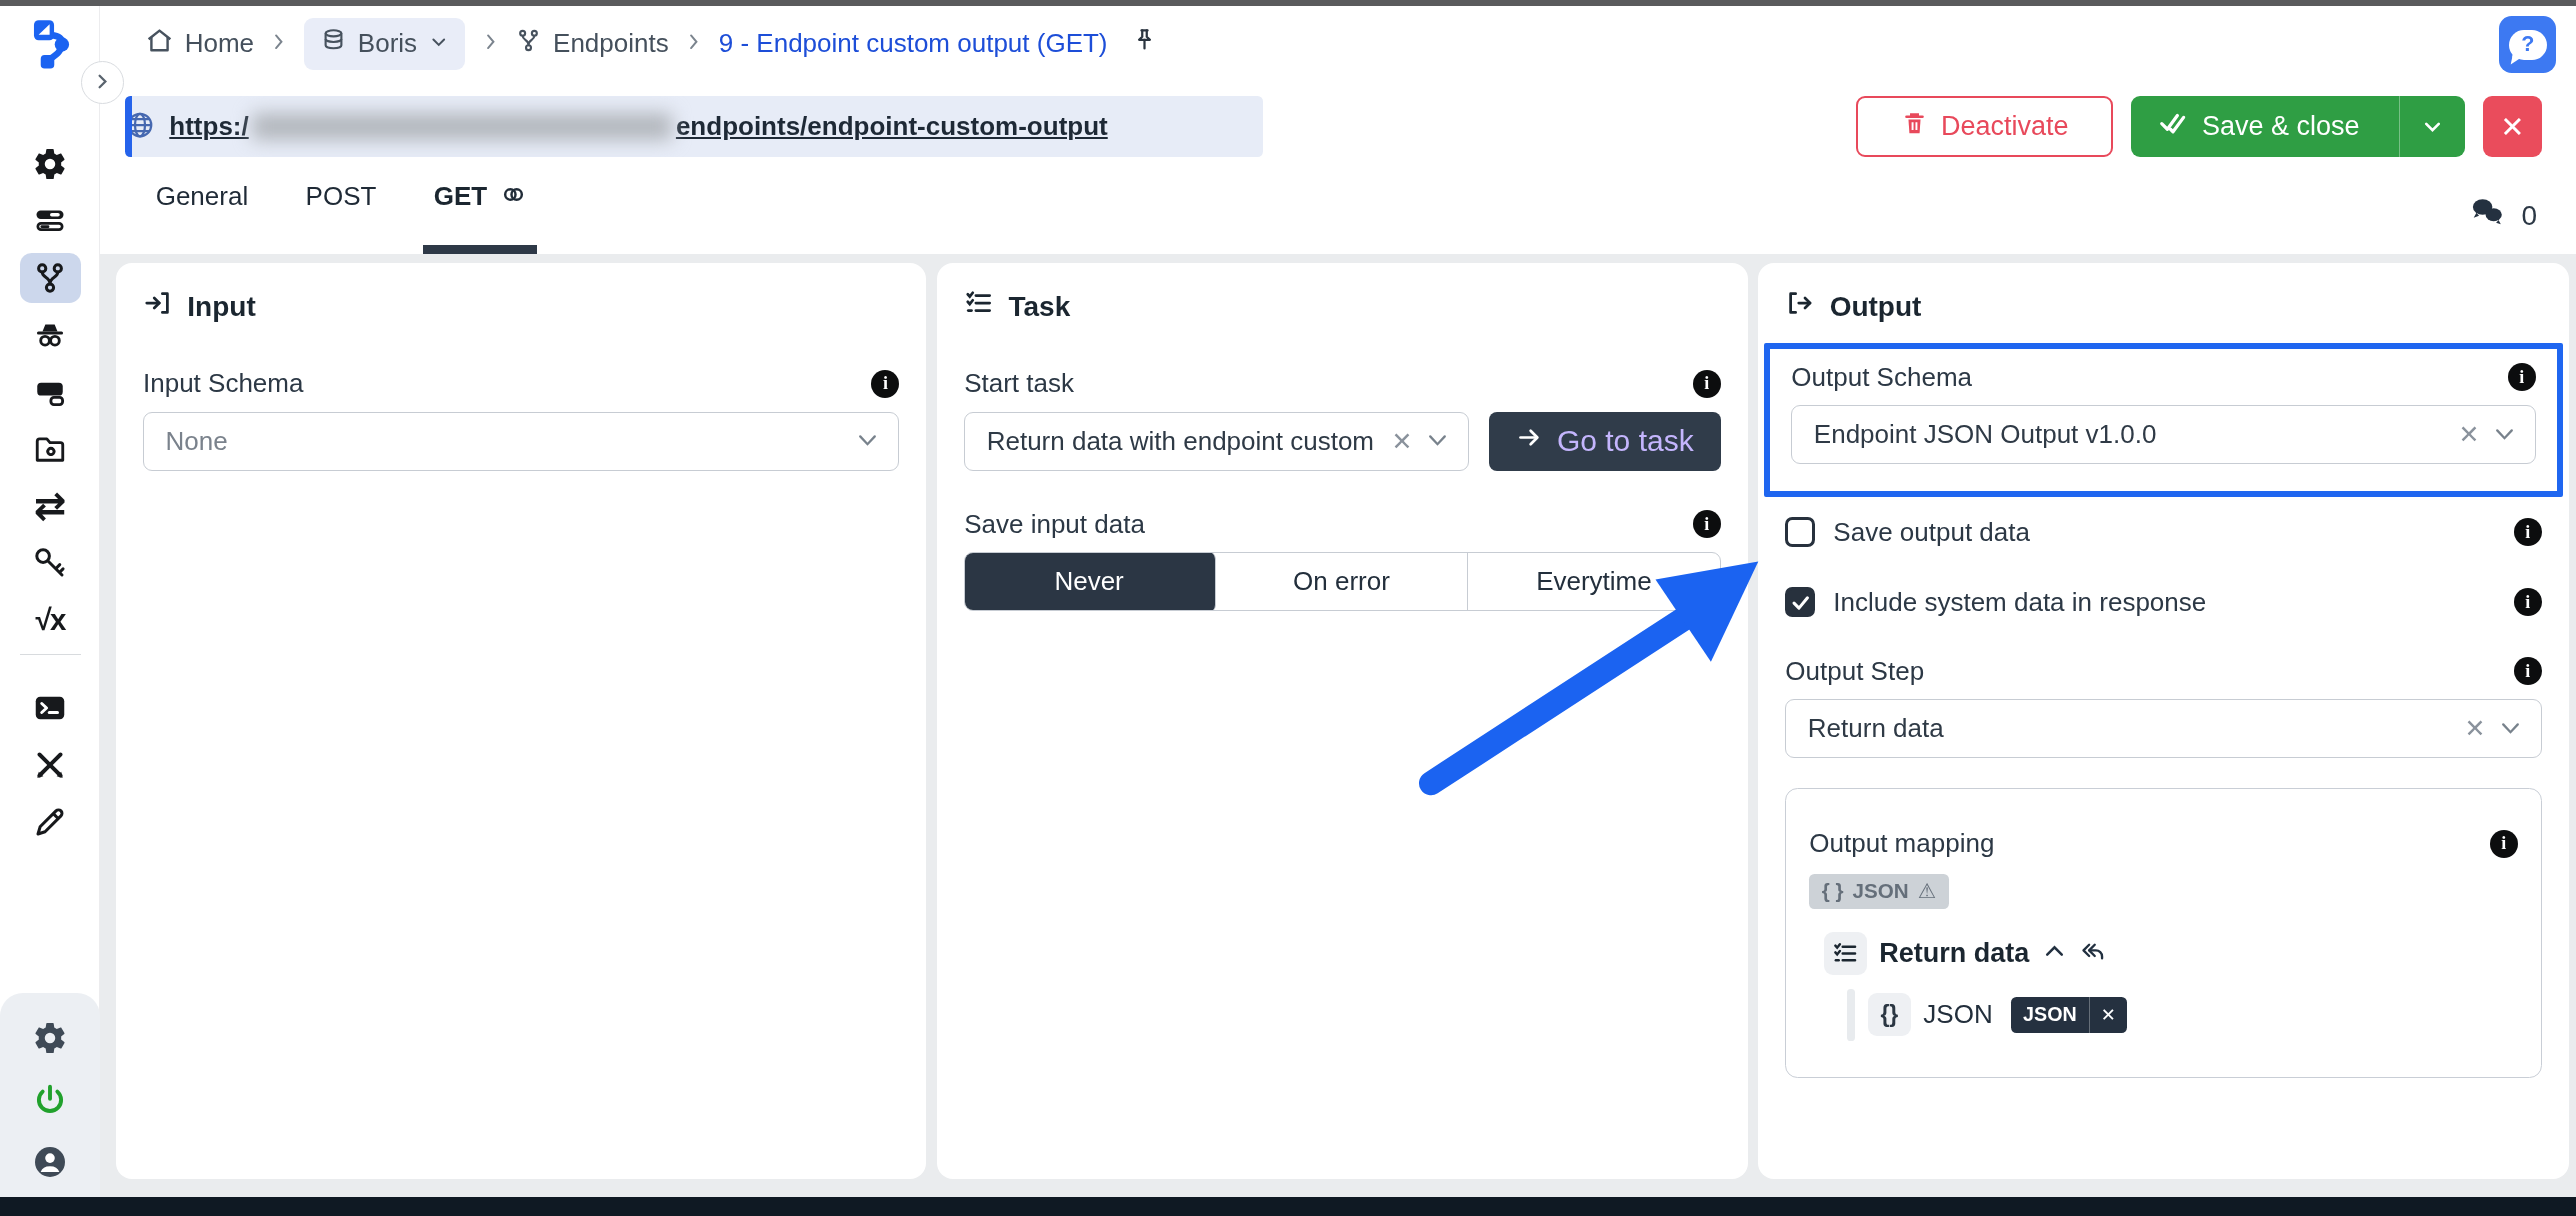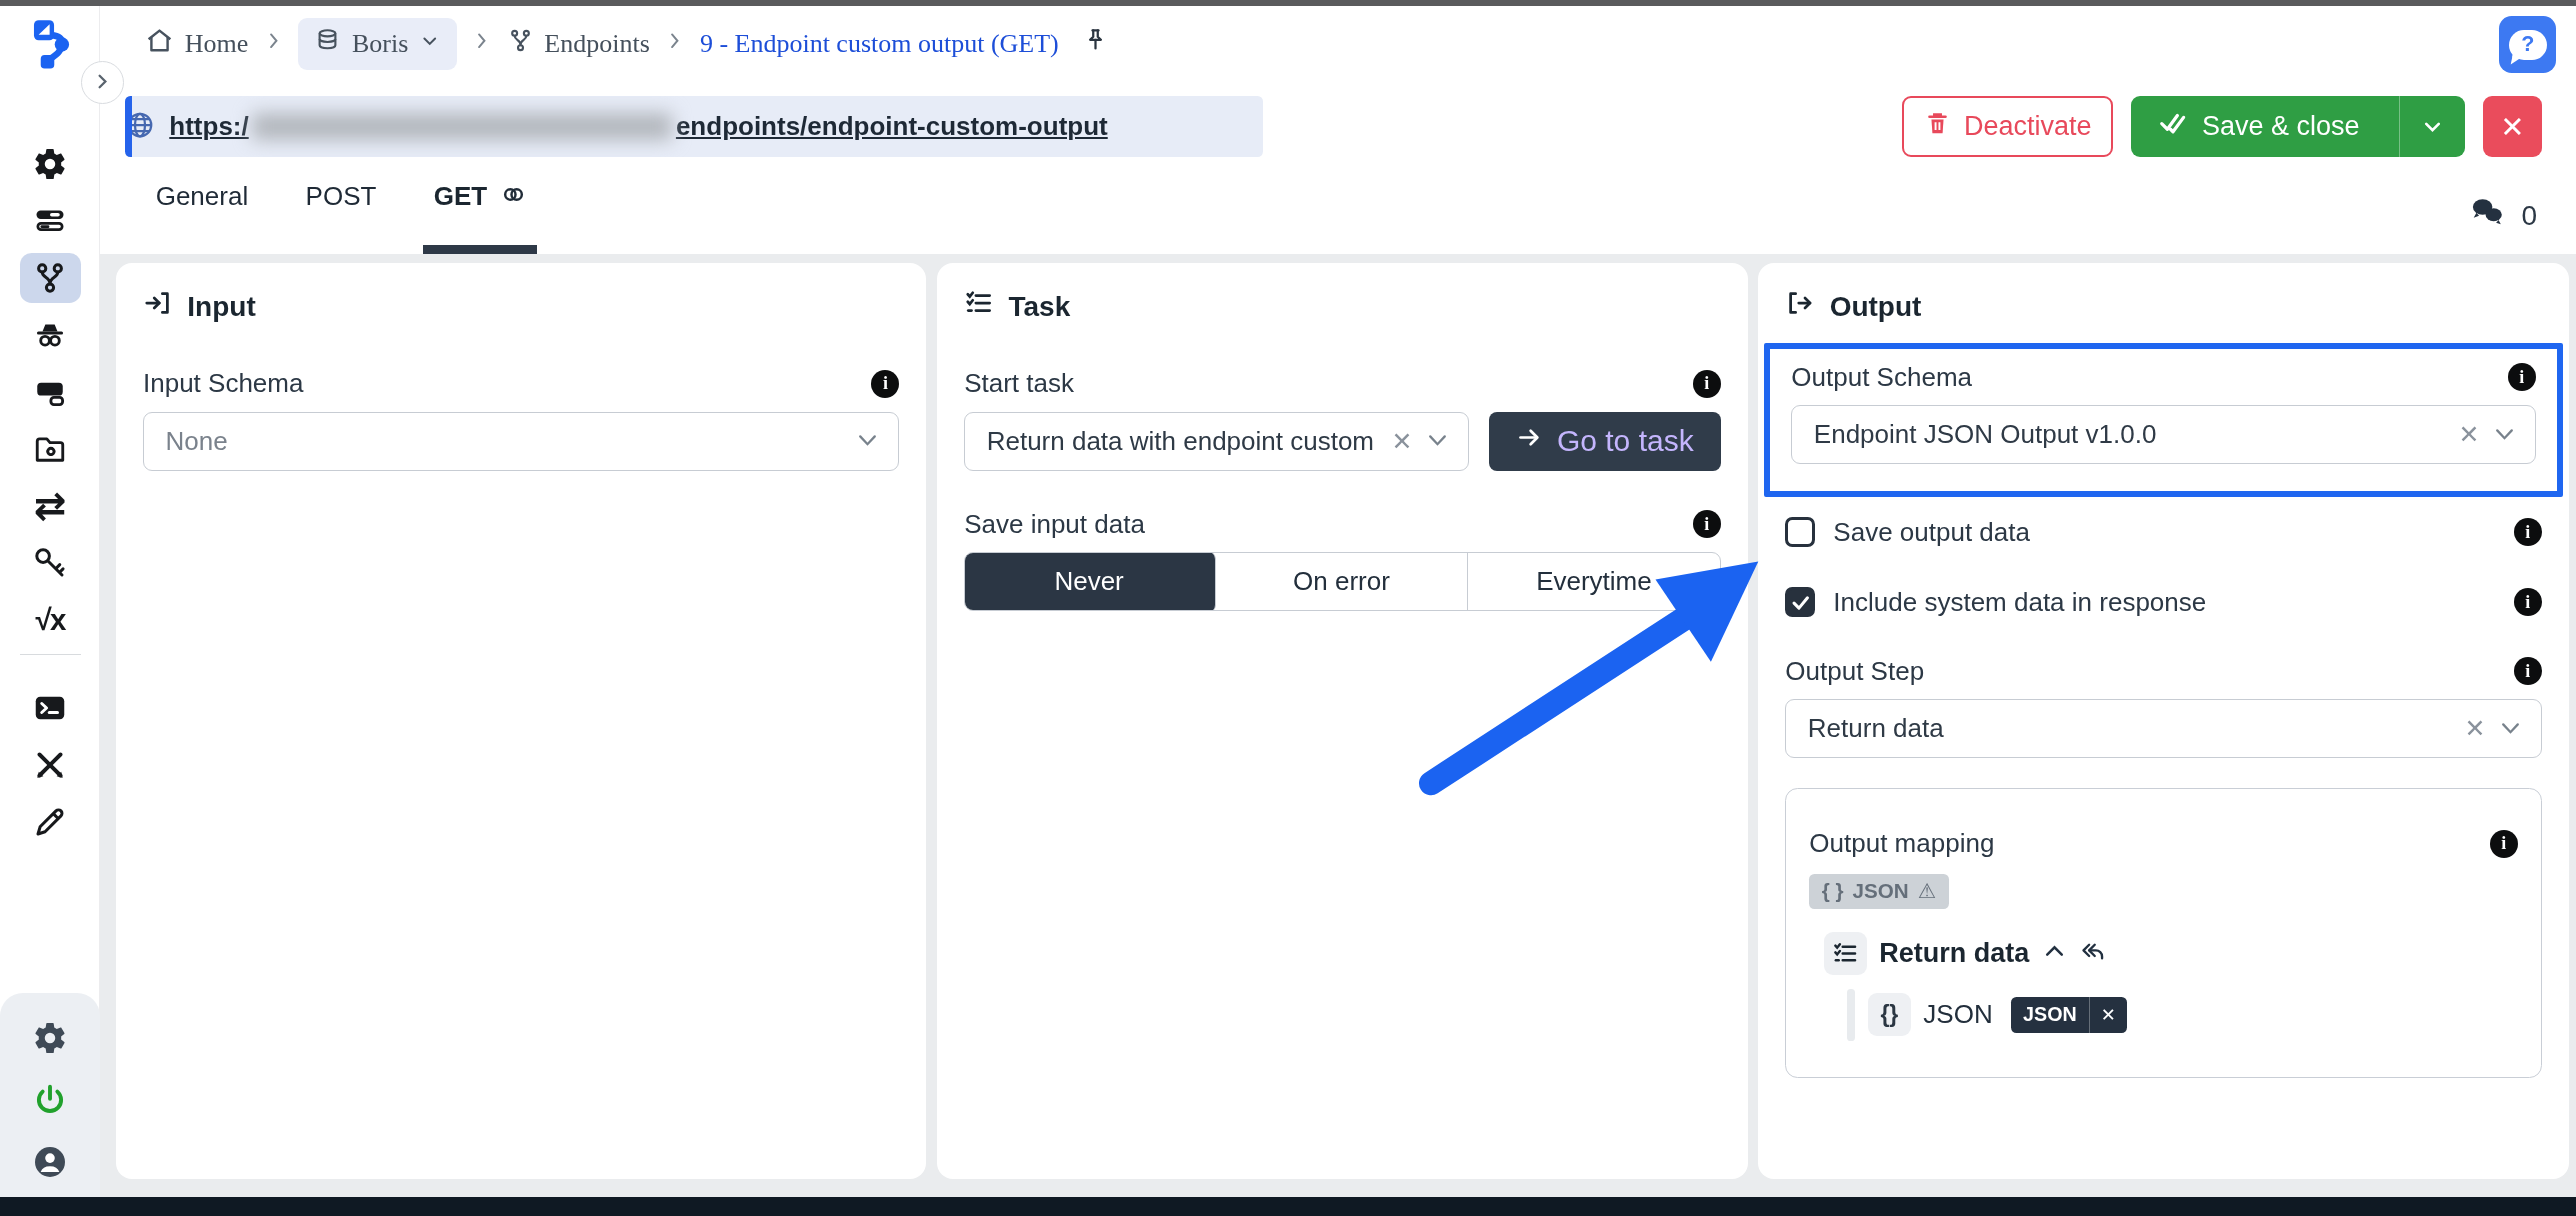--- a/index.html
+++ b/index.html
@@ -20,34 +20,34 @@
   .slot.active::before { content:""; position:absolute; left:19.7px; top:3.6px; width:61px; height:50px; background:#ccd7ec; border-radius:11.6px; }
   .slot.active .ic { position:relative; }
   .side-divider { position:absolute; top:648px; left:19.7px; width:61px; border-top:1.8px solid #d8dbde; }
   .side-bottom { position:absolute; left:0; top:987px; bottom:0; width:100px; background:#eceff3; border-radius:23px 23px 0 0; display:flex; flex-direction:column; align-items:center; padding-top:25px; gap:23px; }
   .glyph-swap { font-size:39px; font-weight:700; color:#17191c; line-height:1; }
   .glyph-sqrt { font-size:29.5px; font-weight:700; color:#17191c; line-height:1; letter-spacing:-1.8px; }
 
   
   .main { flex:1; display:flex; flex-direction:column; min-width:0; }
 
-  .breadcrumb-row { height:75px; display:flex; align-items:center; gap:14.3px; padding:0 36px 0 45px; font-size:26px; color:#45505c;font-family:Liberation Serif, serif; }
+  .breadcrumb-row { height:75px; display:flex; align-items:center; gap:14.3px; padding:0 36px 0 45px; font-size:26px; color:#45505c; }
   .crumb { display:flex; align-items:center; gap:10.7px; }
   .crumb-pill { background:#e9edf8; border-radius:9px; padding:9px 16px; display:flex; align-items:center; gap:10.7px; }
   .crumb-link { color:#1d4ed8; }
   .pin { margin-left:9px; }
 
   .toolbar-row { height:91px; display:flex; align-items:center; padding:0 34px 0 25px; gap:18px; }
   .url-bar { width:1138px; height:61px; background:#e7ecf7; border-radius:5.4px; display:flex; align-items:center; position:relative; gap:14.3px; overflow:hidden; flex:none; }
   .url-accent { position:absolute; left:0; top:0; bottom:0; width:7.2px; background:#2563eb; }
   .url-text { font-size:26px; font-weight:700; color:#1e2936; text-decoration:underline; white-space:nowrap; display:flex; align-items:center; }
   .url-redacted { display:inline-block; width:420px; height:27px; margin:0 3.6px; background:#b3b7bd; filter:blur(9px); border-radius:3.6px; }
   .toolbar-spacer { flex:1; }
   .btn { display:flex; align-items:center; justify-content:center; gap:12.5px; height:61px; border-radius:9px; font-size:27px; cursor:pointer; }
-  .btn-deactivate { border:2.7px solid #e8495b; color:#e8495b; background:#fff; padding:0 19px;text-align:center; }
+  .btn-deactivate { border:2.7px solid #e8495b; color:#e8495b; background:#fff; padding:0 42px;text-align:center; }
   .btn-save { background:#2f9e44; color:#fff; padding:0; overflow:hidden; }
   .btn-save .save-main { display:flex; align-items:center; gap:14.3px; padding:0 27px; height:100%; }
   .btn-save .save-caret { width:66px; height:100%; display:flex; align-items:center; justify-content:center; border-left:1.8px solid rgba(255,255,255,.35); }
   .btn-close { width:59px; background:#ea4c5c; color:#fff; font-size:29px; font-weight:700; }
 
   .tabs-row { height:82px; display:flex; align-items:stretch; padding:0 39px 0 45px; position:relative; }
   .tab { display:flex; gap:12.5px; font-size:26px; color:#1f2a36; padding:0 10.7px; margin-right:36px; border-bottom:9px solid transparent; padding-top:9px; }
   .tab.active { font-weight:700; color:#1b2630; border-bottom-color:#2e3947; }
   .comments { margin-left:auto; display:flex; align-items:center; gap:14.3px; font-size:28px; color:#2c3845; padding-top:5.4px; }
 

